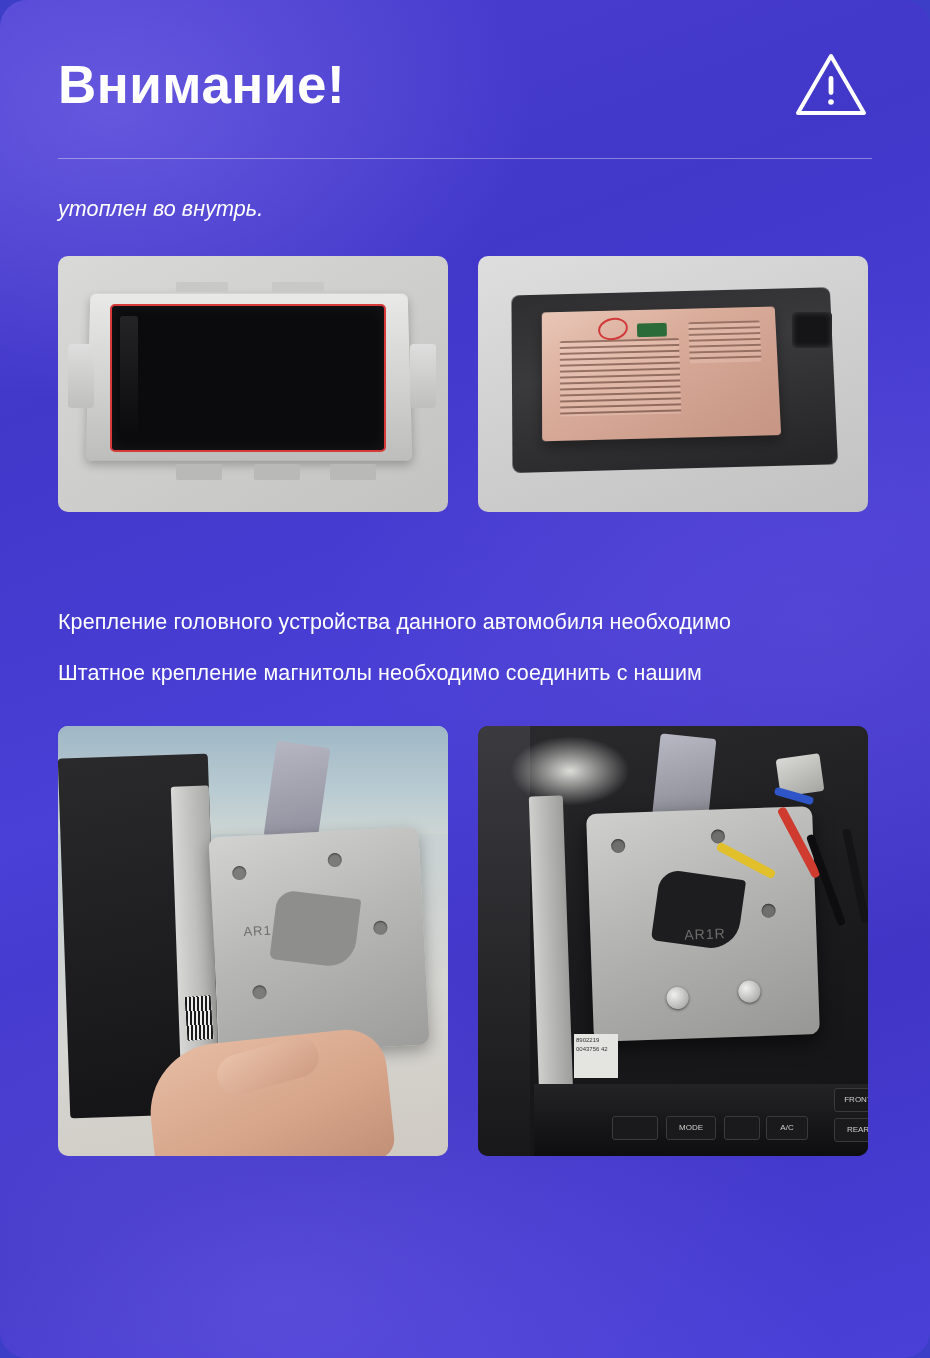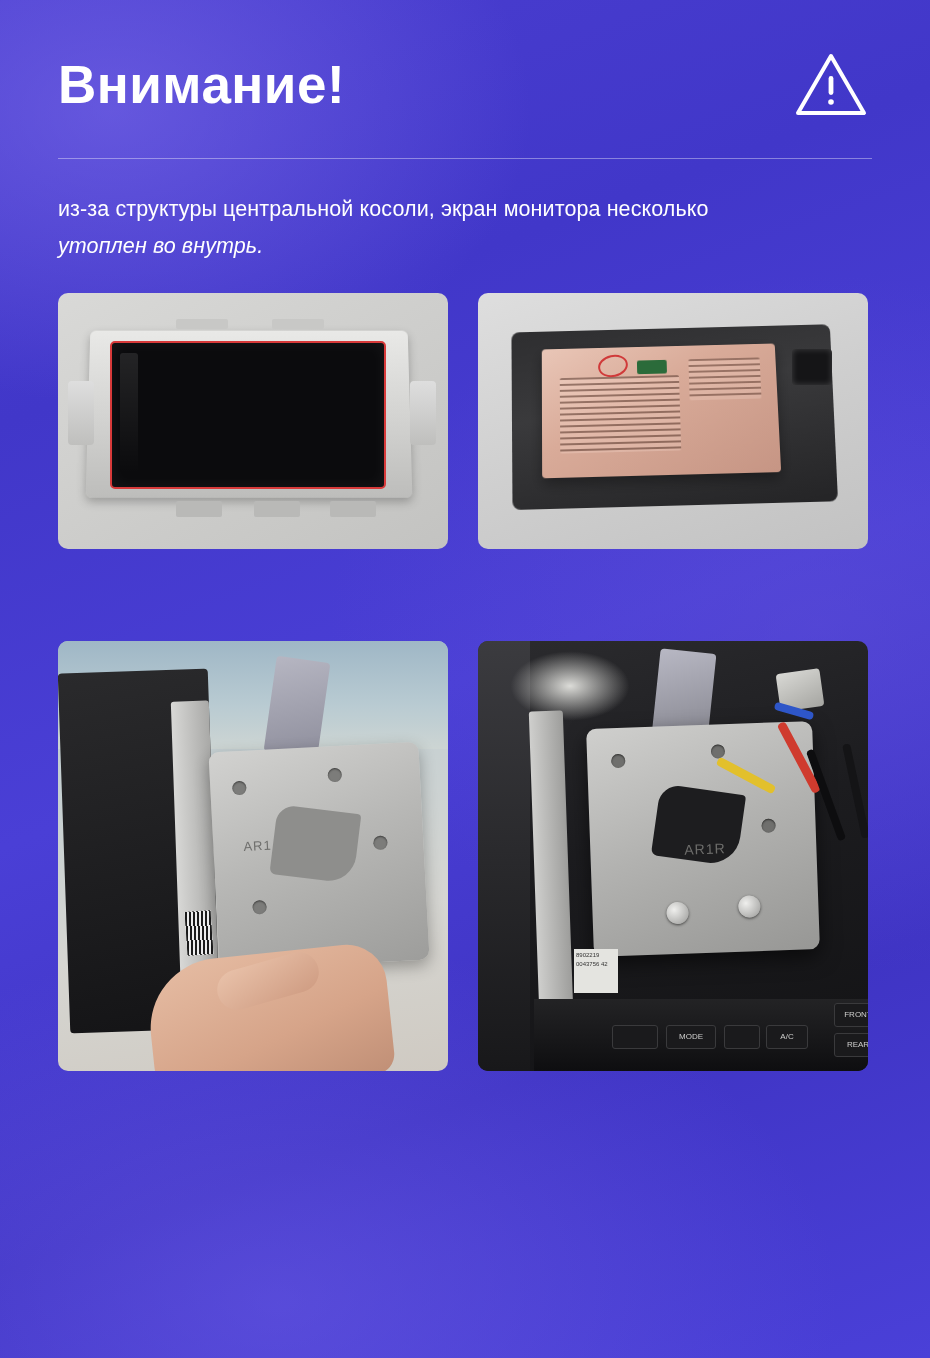--- a/index.html
+++ b/index.html
@@ -13,20 +13,21 @@
     background: #3d3ec8;
     overflow: hidden;
   }
   .page {
     position: relative;
     width: 930px;
     height: 1358px;
     background:
       linear-gradient(160deg, #4a3ed0 0%, #4137c9 25%, #4a3fd6 50%, #3f34c4 75%, #4a40d8 100%);
     overflow: hidden;
+    border-radius: 27px;
   }
   .page::before {
     content: "";
     position: absolute;
     left: 0; top: 0; right: 0; bottom: 0;
     background:
       radial-gradient(ellipse 600px 420px at 12% 8%, rgba(126,110,235,0.55), rgba(126,110,235,0) 70%),
       radial-gradient(ellipse 700px 500px at 88% 46%, rgba(96,80,215,0.45), rgba(96,80,215,0) 70%),
       radial-gradient(ellipse 800px 520px at 30% 96%, rgba(120,104,240,0.40), rgba(120,104,240,0) 70%);
     pointer-events: none;
@@ -393,21 +394,21 @@
     border-radius: 4px;
     transform: rotate(-8deg);
   }
   .p4 .panel {
     position: absolute;
     left: 56px; bottom: 0; right: 0; height: 72px;
     background: linear-gradient(180deg,#232325,#0e0e10);
   }
   .p4 .btn {
     position: absolute;
-    bottom: 22px;
+    bottom: 16px;
     height: 22px;
     background: #1a1a1c;
     border: 1px solid #3a3a3c;
     border-radius: 3px;
     color: #cfcfcd;
     font-size: 8px;
     line-height: 22px;
     text-align: center;
   }
   .p4 .btn.b1 { left: 78px;  width: 44px; }
@@ -442,21 +443,20 @@
           <path d="M37 4 L70 61 L4 61 Z" fill="none" stroke="#ffffff" stroke-width="4" stroke-linejoin="round"></path>
           <rect x="34.6" y="24" width="4.8" height="19" rx="2.4" fill="#ffffff"></rect>
           <circle cx="37" cy="50" r="2.8" fill="#ffffff"></circle>
         </svg>
       </span>
     </div>
 
     <div class="divider"></div>
 
     <div class="para first">
-      <p class="l1">из-за структуры центральной косоли, экран монитора несколько</p>
       <p class="l2">утоплен во внутрь.</p>
     </div>
 
     <div class="img-row">
 
       <div class="photo r1 p1">
         <div class="frame"></div>
         <div class="ear left"></div>
         <div class="ear right"></div>
         <div class="screen"></div>
@@ -474,20 +474,22 @@
           <div class="vents2"></div>
           <div class="chip"></div>
         </div>
         <div class="fan"></div>
         <div class="red-mark"></div>
       </div>
 
     </div>
 
     <div class="para" style="margin-top:92px;">
+      <p class="l1">Крепление головного устройства данного автомобиля необходимо</p>
+      <p class="l3">Штатное крепление магнитолы необходимо соединить с нашим</p>
     </div>
 
     <div class="img-row" style="margin-top:34px;">
 
       <div class="photo r2 p3">
         <div class="bg-top"></div>
         <div class="dash"></div>
         <div class="rail"></div>
         <div class="tang"></div>
         <div class="bracket">

